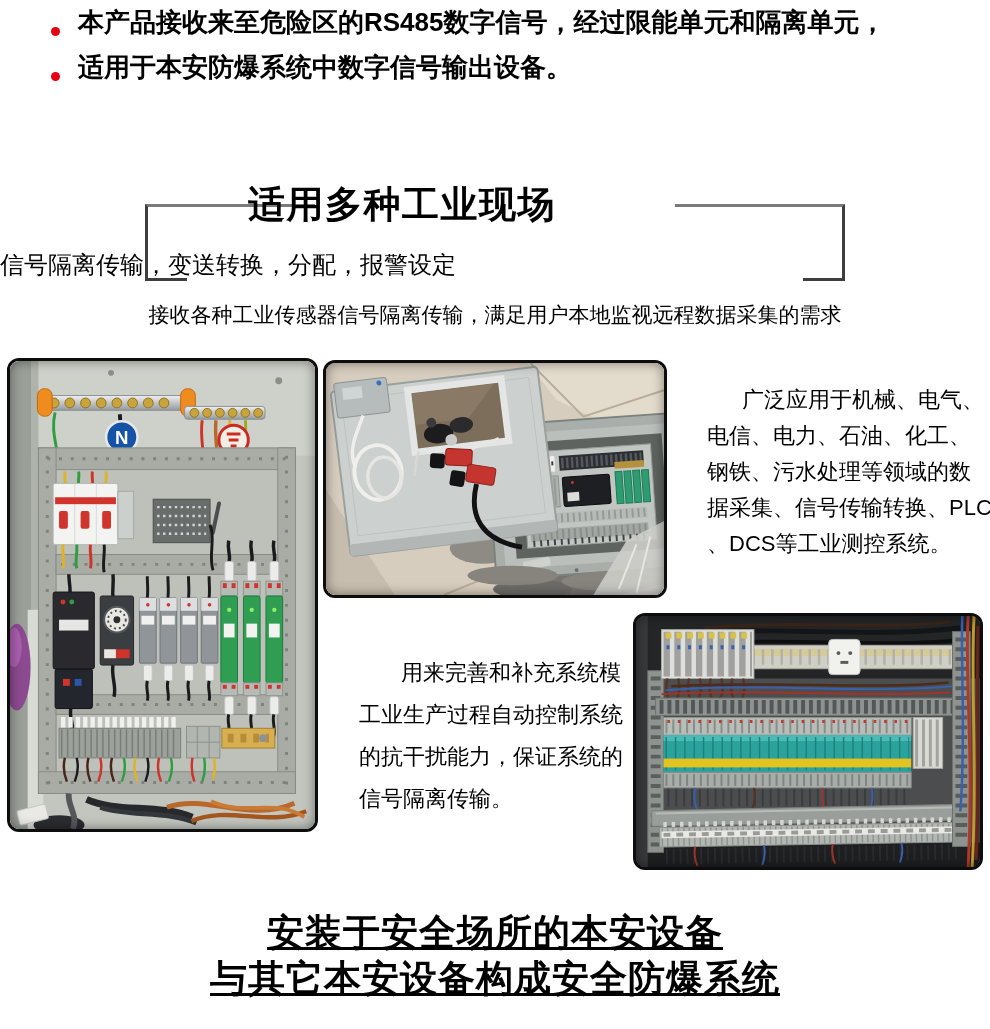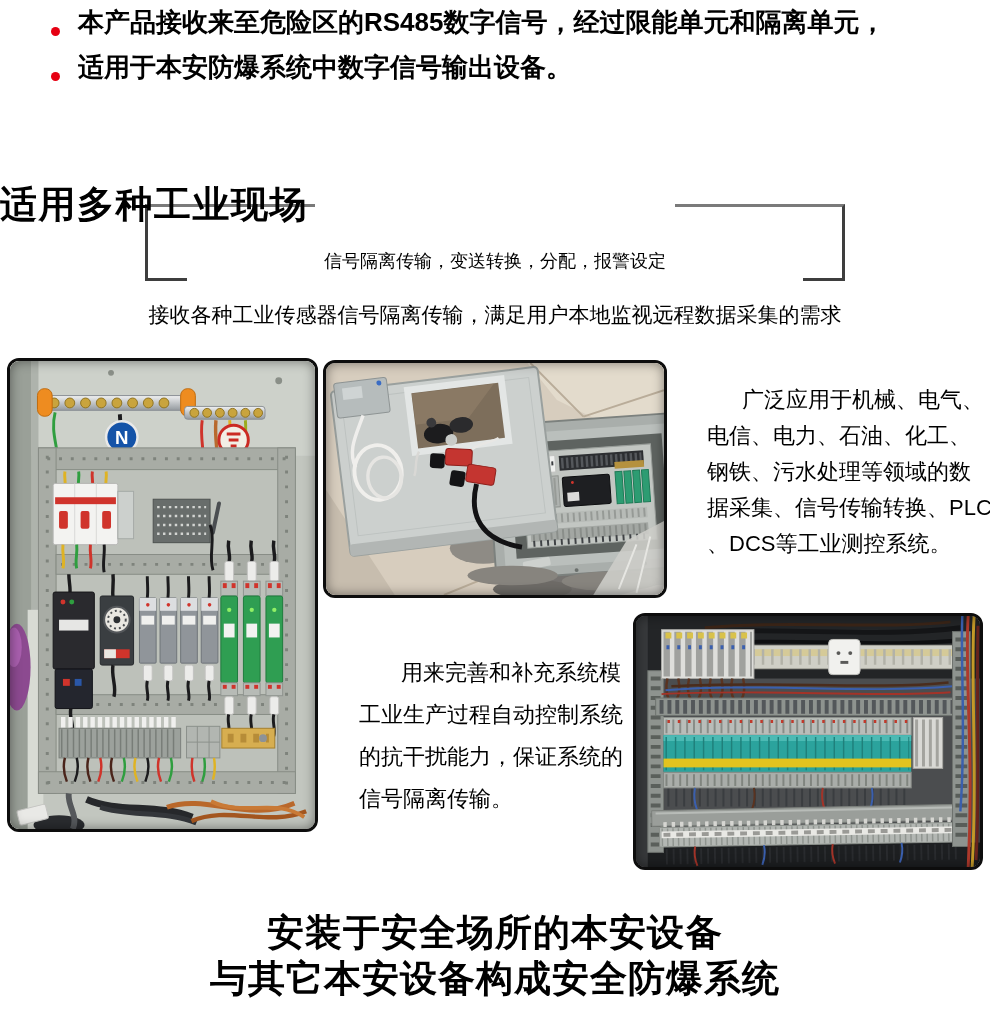--- a/index.html
+++ b/index.html
@@ -8,52 +8,52 @@
          font-family:"Liberation Sans", sans-serif; overflow:hidden; }
   .abs { position:absolute; }
 
   
   .bullets { left:78px; top:0; width:880px; }
   .bullet-item { position:relative; font-size:26px; line-height:45px; font-weight:600; }
   .dot { position:absolute; left:-27px; top:27px; width:9px; height:9px;
          border-radius:50%; background:#e60012; }
 
   
-  .sec-title { left:0; top:180px; width:804px; text-align:left;
+  .sec-title { left:0; top:180px; width:804px; text-align:center;
                font-size:37px; font-weight:800; letter-spacing:1.5px; }
   .bracket { width:170px; height:74px; top:204px; }
   .bracket.l { left:145px; border-left:3px solid #3e3e3e; border-top:3px solid #7a7a7a; }
   .bracket.r { left:675px; border-right:3px solid #3e3e3e; border-top:3px solid #7a7a7a; }
   .bracket.l::after, .bracket.r::after { content:""; position:absolute; bottom:-3px;
                width:42px; height:3px; background:#3e3e3e; }
   .bracket.l::after { left:-3px; }
   .bracket.r::after { right:-3px; }
-  .sec-subtitle { left:0; top:249px; width:990px; text-align:center;
-                  font-size:18px; font-weight:400; }
+  .sec-subtitle { left:0; top:249px; width:990px; 
+                  font-size:24px; font-weight:400; }
   .sec-desc { left:0; top:301px; width:990px; text-align:center;
               font-size:21px; font-weight:400; }
 
   
   .photo { border:3px solid #0d0d0d; border-radius:12px; overflow:hidden; background:#888; }
   .photo svg { display:block; width:100%; height:100%; }
   .photo::after { content:""; position:absolute; inset:0; border-radius:9px;
                   box-shadow: inset 0 0 12px rgba(0,0,0,.45); pointer-events:none; }
   .photo1 { left:7px; top:358px; width:311px; height:474px; }
   .photo2 { left:323px; top:360px; width:344px; height:238px; }
   .photo3 { left:633px; top:613px; width:350px; height:257px; }
 
   
   .app-text  { left:707px; top:382px; width:300px; font-size:22px; line-height:36px; }
   .func-text { left:359px; top:652px; width:292px; font-size:22px; line-height:42px; }
   .app-text .first  { text-indent:35px; }
   .func-text .first { text-indent:42px; }
 
   
   .footer-heading { left:0; top:910px; width:990px; text-align:center;
-                    font-size:37px; font-weight:800; line-height:46px; letter-spacing:1px; }
+                    font-size:37px; font-weight:800; line-height:46px; letter-spacing:1px;text-decoration:underline; }
 </style>
 </head>
 <body>
 
 <div class="abs bullets">
   <div class="bullet-item">
     <span class="dot"></span>
     <div>本产品接收来至危险区的RS485数字信号，经过限能单元和隔离单元，</div>
   </div>
   <div class="bullet-item">

